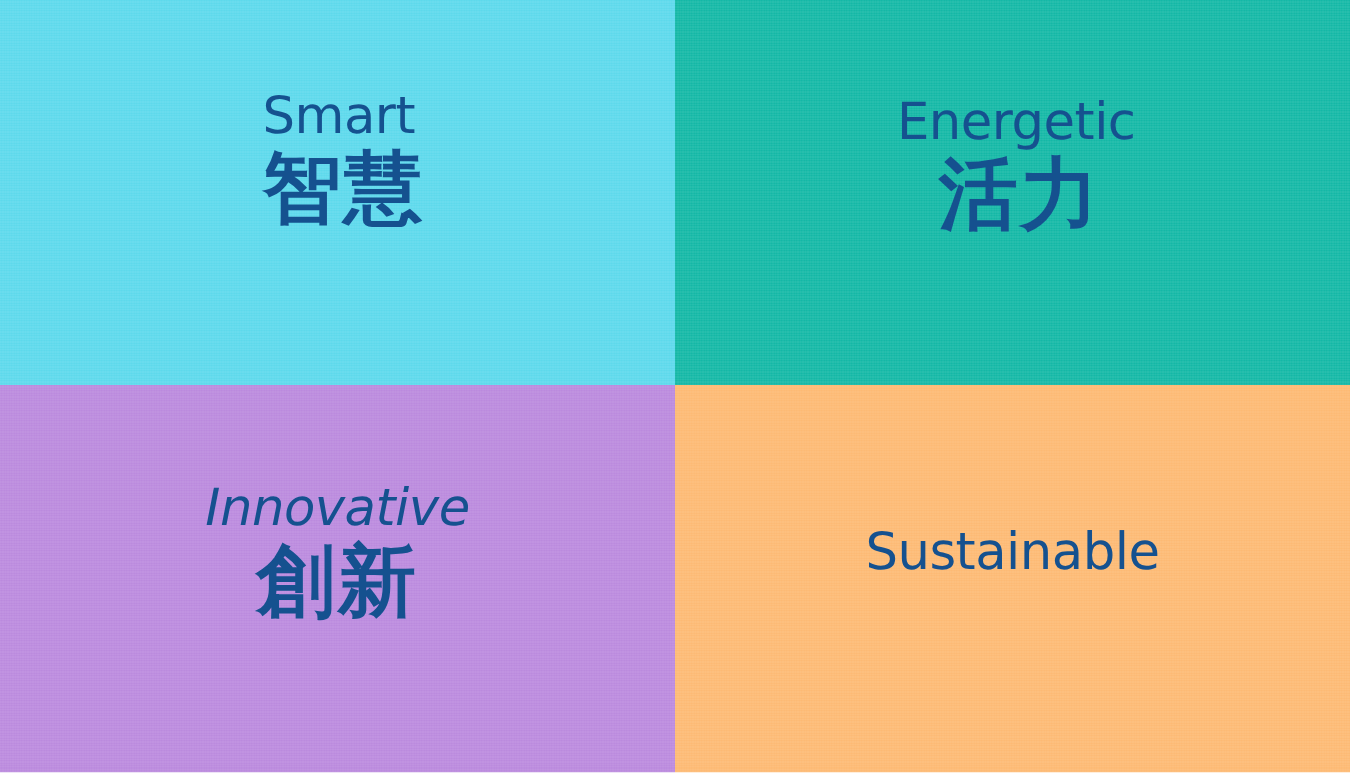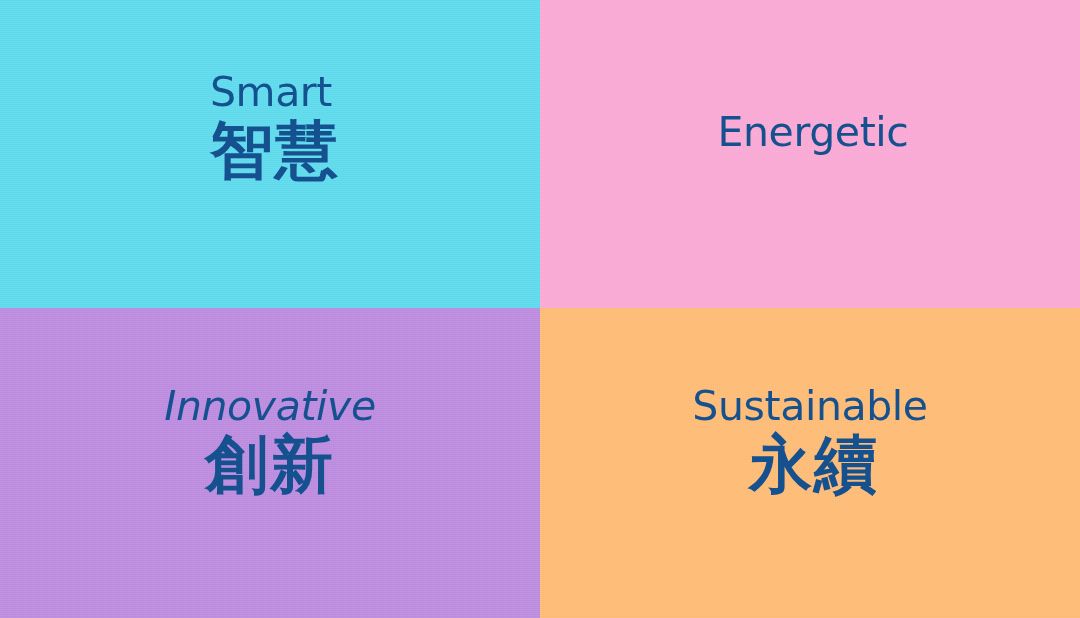--- a/index.html
+++ b/index.html
@@ -89,33 +89,33 @@
 
 <div id="quad-grid">
 
   <div class="quadrant" id="quadrant-smart" style="background-color: rgb(93, 217, 236);">
     <div class="text-block">
       <div class="label-en" style="color: rgb(21, 81, 143);">Smart</div>
       <div class="label-cjk" style="color: rgb(21, 81, 143);">智慧</div>
     </div>
   </div>
 
-  <div class="quadrant" id="quadrant-energetic" style="background-color: #f9a8d4;">
+  <div class="quadrant" id="quadrant-energetic" style="background-color: #14b8a6;">
     <div class="text-block">
       <div class="label-en" style="color: rgb(21, 81, 143);">Energetic</div>
+      <div class="label-cjk" style="color: rgb(21, 81, 143);">活力</div>
     </div>
   </div>
 
   <div class="quadrant" id="quadrant-innovative" style="background-color: rgb(187, 138, 222);">
     <div class="text-block">
       <div class="label-en" style="color: rgb(21, 81, 143); font-style: italic;">Innovative</div>
       <div class="label-cjk" style="color: rgb(21, 81, 143);">創新</div>
     </div>
   </div>
 
   <div class="quadrant" id="quadrant-sustainable" style="background-color: #fdba74;">
     <div class="text-block">
       <div class="label-en" style="color: rgb(21, 81, 143);">Sustainable</div>
-      <div class="label-cjk" style="color: rgb(21, 81, 143);">永續</div>
     </div>
   </div>
 
 </div>
 
 </body></html>

